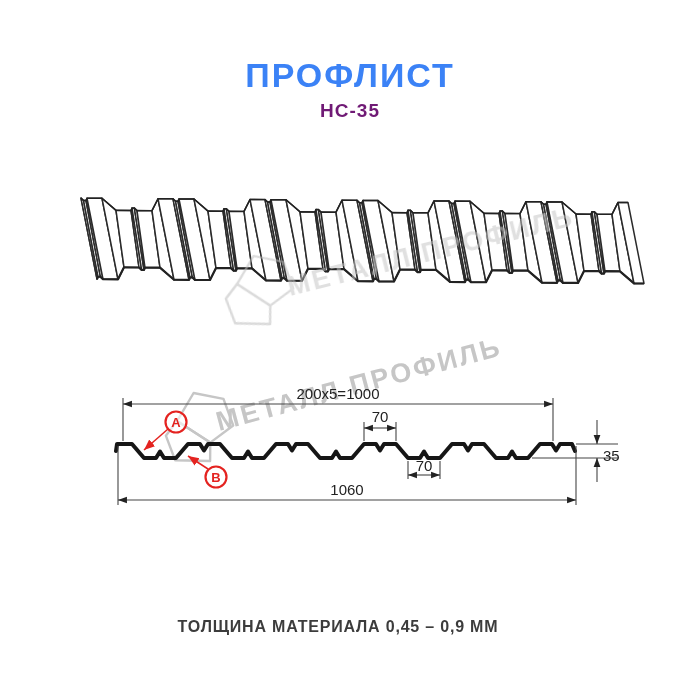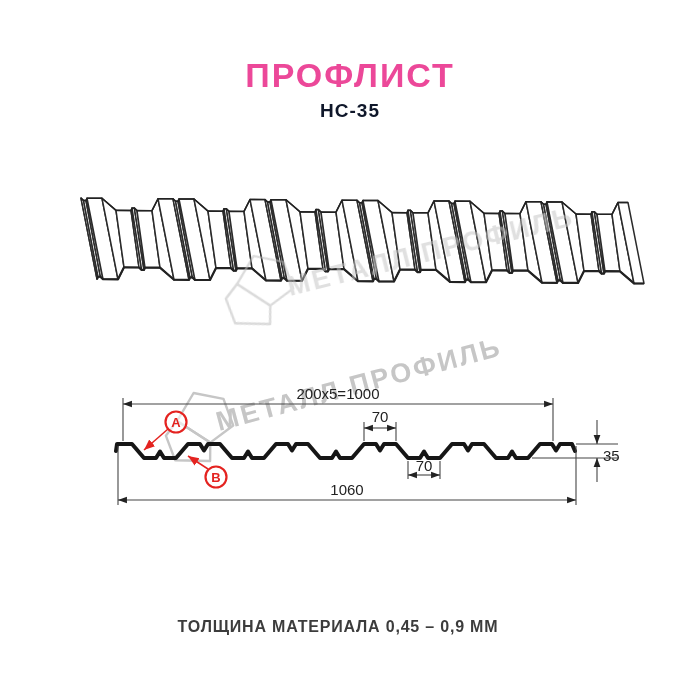--- a/index.html
+++ b/index.html
@@ -1,21 +1,21 @@
 <!DOCTYPE html>
 <html><head>
 <meta charset="utf-8">
 <style>
   html,body{margin:0;padding:0;background:#ffffff;}
   body{width:700px;height:700px;position:relative;overflow:hidden;
        font-family:"Liberation Sans","DejaVu Sans",sans-serif;color:#1d1d1b;}
   .page-title{position:absolute;top:56px;left:0;width:700px;text-align:center;
-       font-size:34px;font-weight:bold;letter-spacing:2px;color:#ec4899;}
+       font-size:34px;font-weight:bold;letter-spacing:2px;color:#3b82f6;}
   .page-subtitle{position:absolute;top:100px;left:0;width:700px;text-align:center;
-       font-size:19px;font-weight:bold;letter-spacing:1px;color:#0f172a;}
+       font-size:19px;font-weight:bold;letter-spacing:1px;color:#701a75;}
   .footer-note{position:absolute;top:618px;left:0;width:676px;text-align:center;
        font-size:16px;font-weight:bold;letter-spacing:0.8px;color:#3c3c3c;}
   svg{position:absolute;top:0;left:0;}
   .dim-text{font-size:15px;fill:#222;font-family:"Liberation Sans","DejaVu Sans",sans-serif;}
   .callout-letter{font-size:13px;font-weight:bold;fill:#e42320;
        font-family:"Liberation Sans","DejaVu Sans",sans-serif;}
   .wm-text{font-size:27px;font-weight:bold;letter-spacing:2.5px;fill:#c6c6c6;
        font-family:"Liberation Sans","DejaVu Sans",sans-serif;}
 </style>
 </head>

